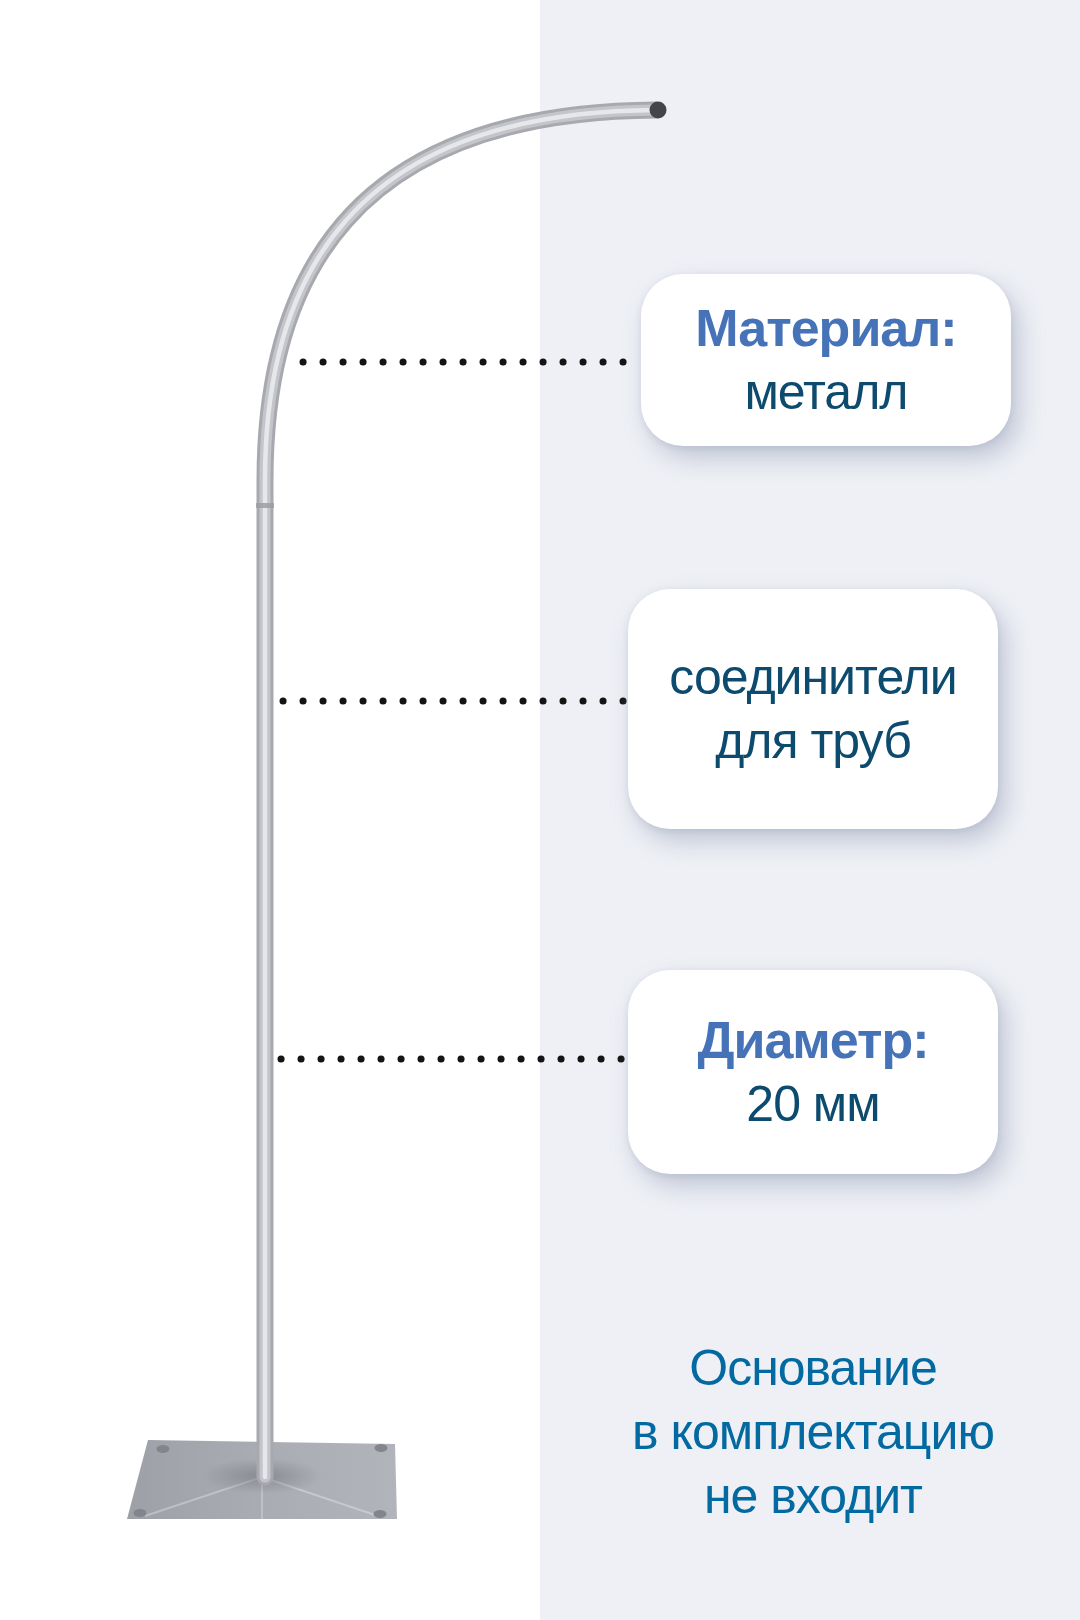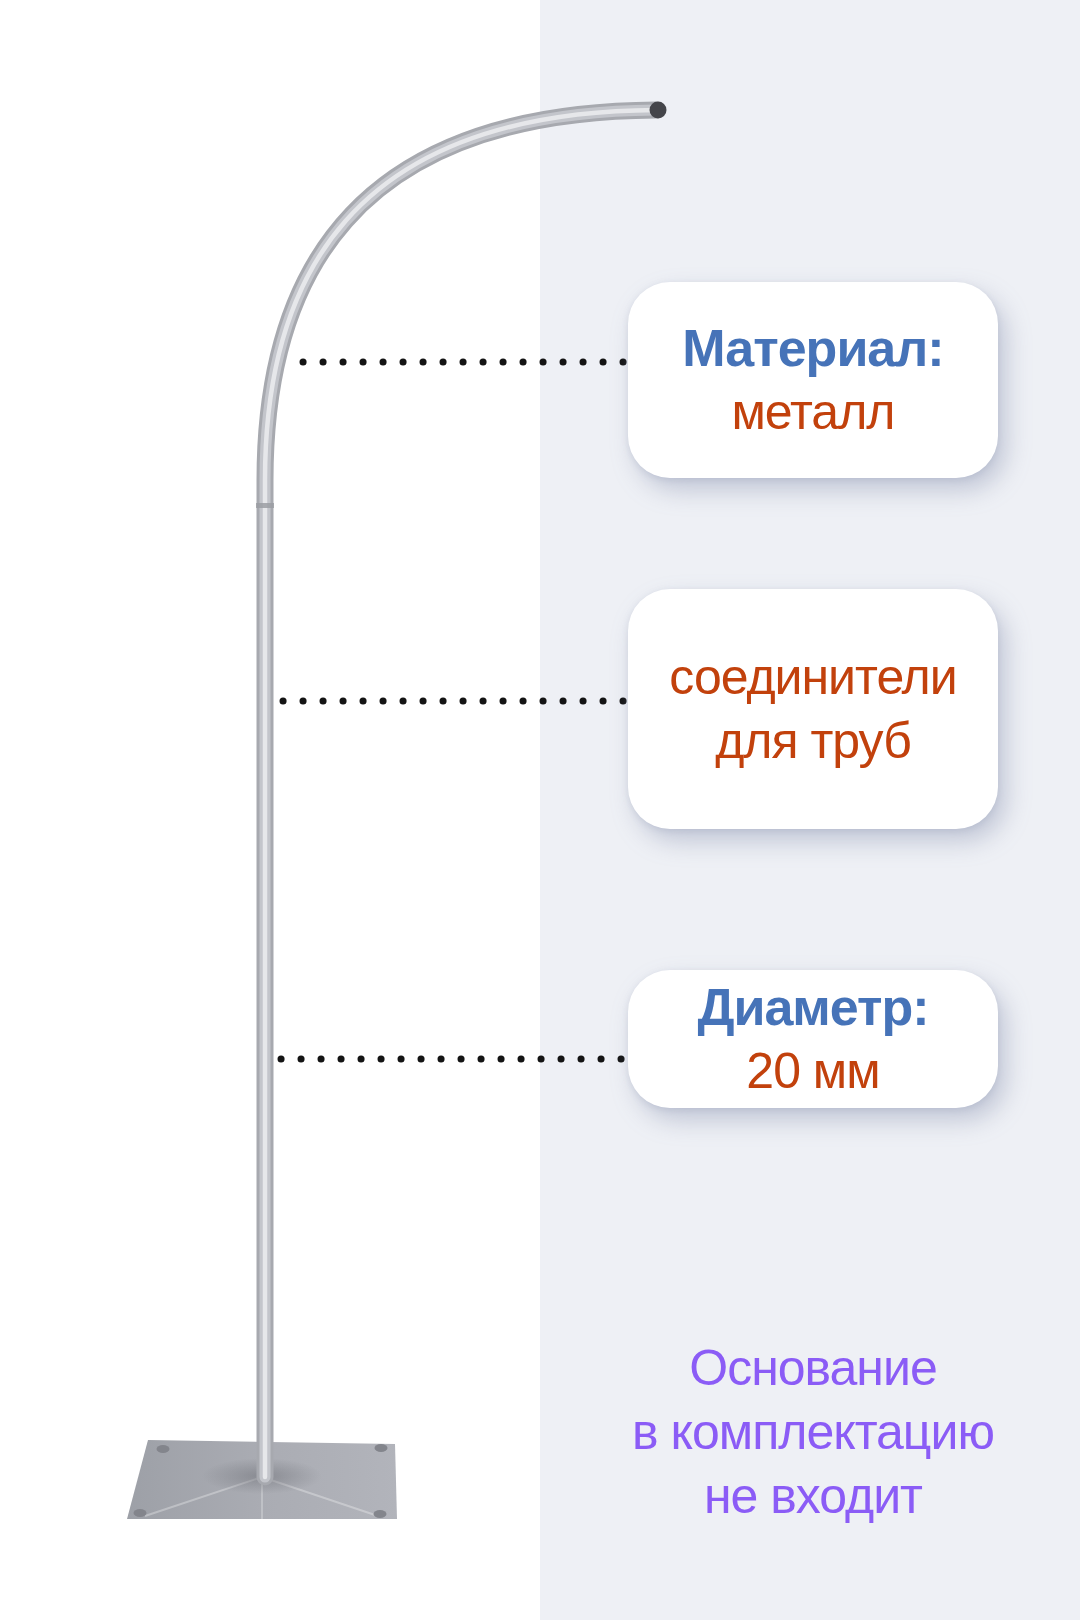--- a/index.html
+++ b/index.html
@@ -19,28 +19,28 @@
     position:absolute;left:628px;width:370px;
     background:#ffffff;border-radius:42px;
     box-shadow:8px 12px 24px rgba(125,136,168,.40), 0 2px 6px rgba(125,136,168,.18);
     display:flex;flex-direction:column;align-items:center;justify-content:center;
     text-align:center;
   }
   .card-title{
     color:#4673b8;font-weight:bold;font-size:52px;line-height:64px;letter-spacing:-1px;
   }
   .card-line{
-    color:#c2410c;font-size:50px;line-height:64px;letter-spacing:-1px;
+    color:#0c4a6e;font-size:50px;line-height:64px;letter-spacing:-1px;
   }
-  .card-material{top:282px;height:196px;}
+  .card-material{top:274px;height:172px;margin-left:13px;}
   .card-connectors{top:589px;height:240px;}
-  .card-diameter{top:970px;height:138px;}
+  .card-diameter{top:970px;height:204px;}
   .note{
     position:absolute;left:578px;top:1336px;width:470px;
-    text-align:center;color:#8b5cf6;font-size:50px;line-height:64px;letter-spacing:-1px;
+    text-align:center;color:#0369a1;font-size:50px;line-height:64px;letter-spacing:-1px;
   }
 </style>
 </head>
 <body>
 
 <div class="stage">
 
   <div class="bg-right"></div>
 
   <svg class="scene" viewBox="0 0 1080 1620" aria-hidden="true">

